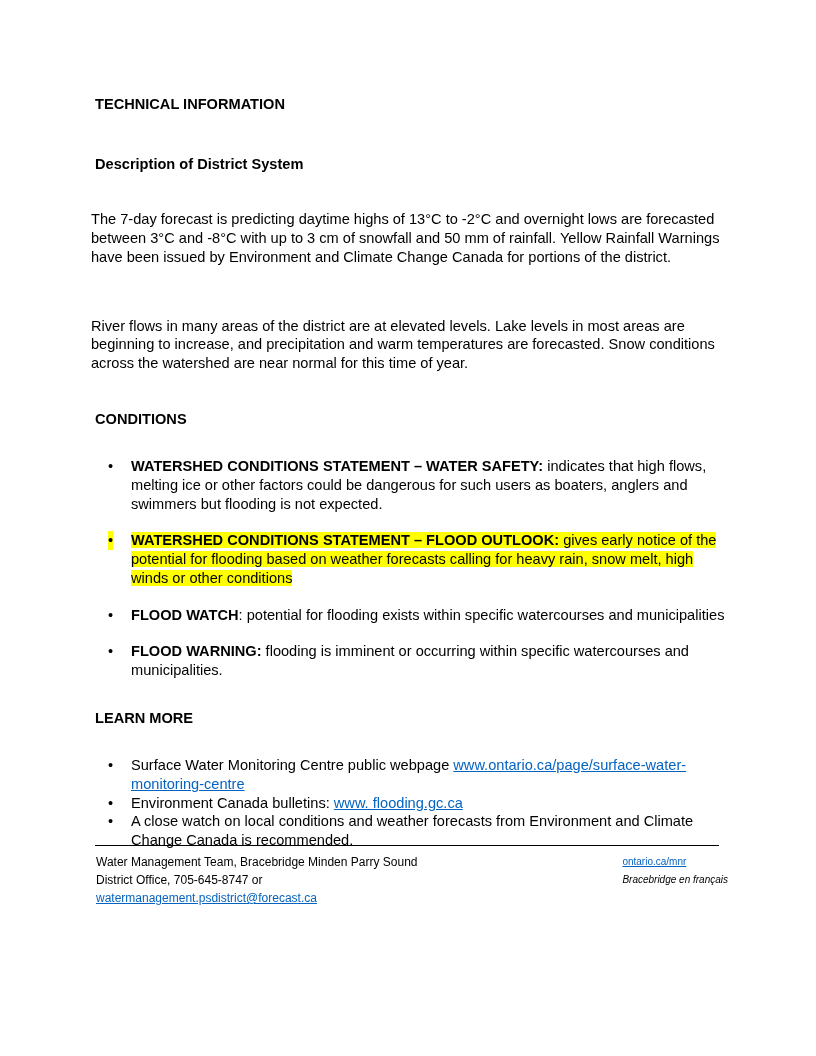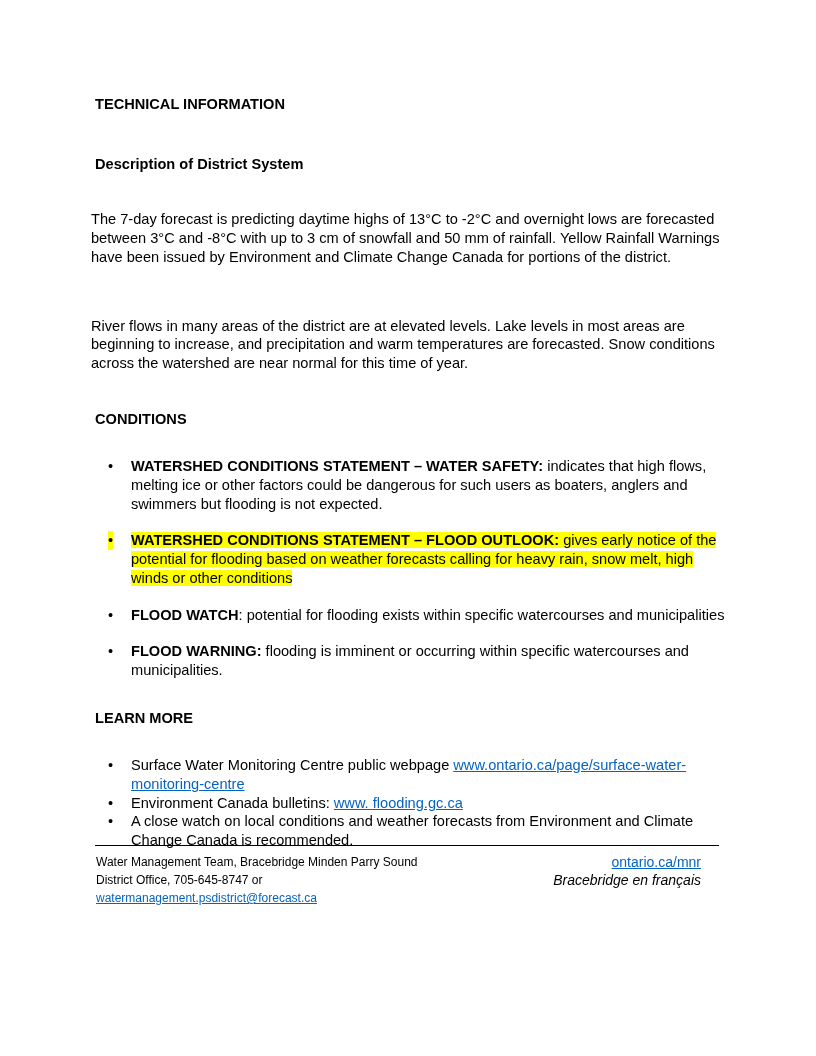--- a/index.html
+++ b/index.html
@@ -11,21 +11,21 @@
   .gap { height: 17px; }
   ul.list { list-style: none; margin: 0; padding: 0; }
   ul.list li { position: relative; padding-left: 48px; line-height: 18.7px; }
   ul.list li .bullet { position: absolute; left: 25px; top: 0; }
   ul.defs li { margin-bottom: 18px; }
   ul.defs li:last-child { margin-bottom: 0; }
   .hl { background: #ffff00; }
   a { color: #0563c1; text-decoration: underline; }
   .footer-rule { position: absolute; left: 95px; top: 845px; width: 624px; height: 0; border-top: 1.3px solid #000; }
   .footer-left { position: absolute; left: 96px; top: 853px; width: 420px; font-size: 12px; line-height: 18px; }
-  .footer-right { position: absolute; right: 115px; top: 853px; text-align: right; font-size: 14px; line-height: 18px; }
+  .footer-right { position: absolute; right: 88px; top: 853px; font-size: 10px; line-height: 18px; }
   .it { font-style: italic; }
 </style>
 </head>
 <body>
 
 <div class="page">
   <p class="h">TECHNICAL INFORMATION</p>
   <div class="gap"></div>
   <p class="h">Description of District System</p>
   <div class="gap"></div>

